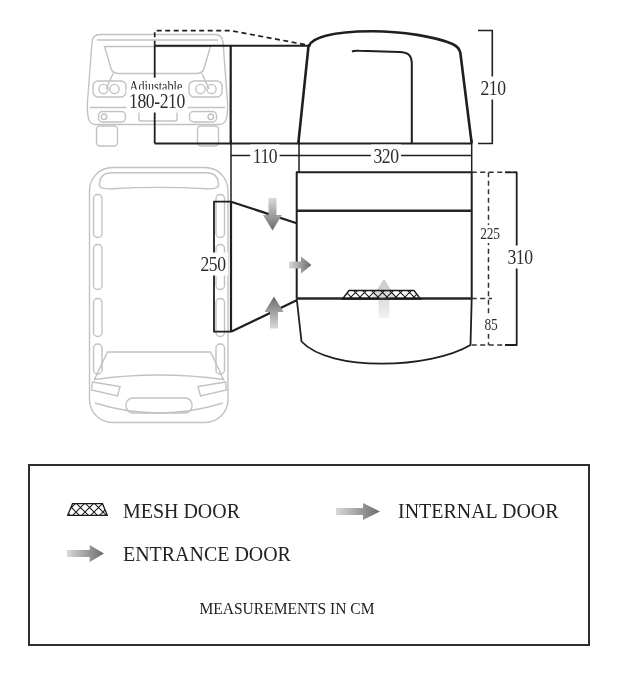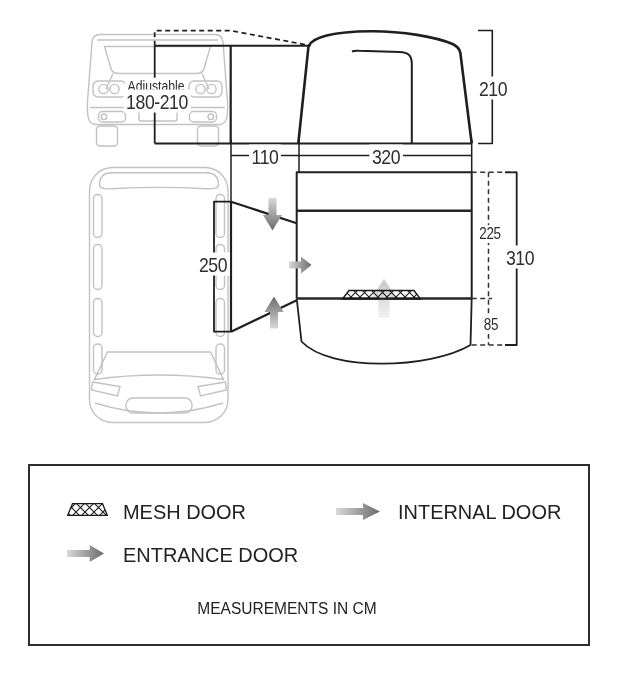--- a/index.html
+++ b/index.html
@@ -1,17 +1,17 @@
 <!DOCTYPE html>
 <html><head>
 <meta charset="utf-8">
 <style>
   html,body{margin:0;padding:0;background:#fff;}
   .stage{position:relative;width:619px;height:682px;background:#ffffff;overflow:hidden;
-         font-family:Liberation Sans, sans-serif;}
+         font-family:Liberation Serif, serif;}
   .layer{position:absolute;left:0;top:0;}
   
   .lbl{position:absolute;background:#ffffff;color:#2d2d2d;line-height:1;white-space:nowrap;
        padding:1px 3px;transform:translate(-50%,-50%) scaleX(0.84);}
   .fs21{font-size:21px;letter-spacing:-0.5px;}
   .fs16{font-size:16px;letter-spacing:-0.3px;}
   .fs14{font-size:14.5px;}
   
   .legend-box{position:absolute;left:28px;top:464px;width:558px;height:178px;
               border:2px solid #2e2e2e;background:#fff;}

